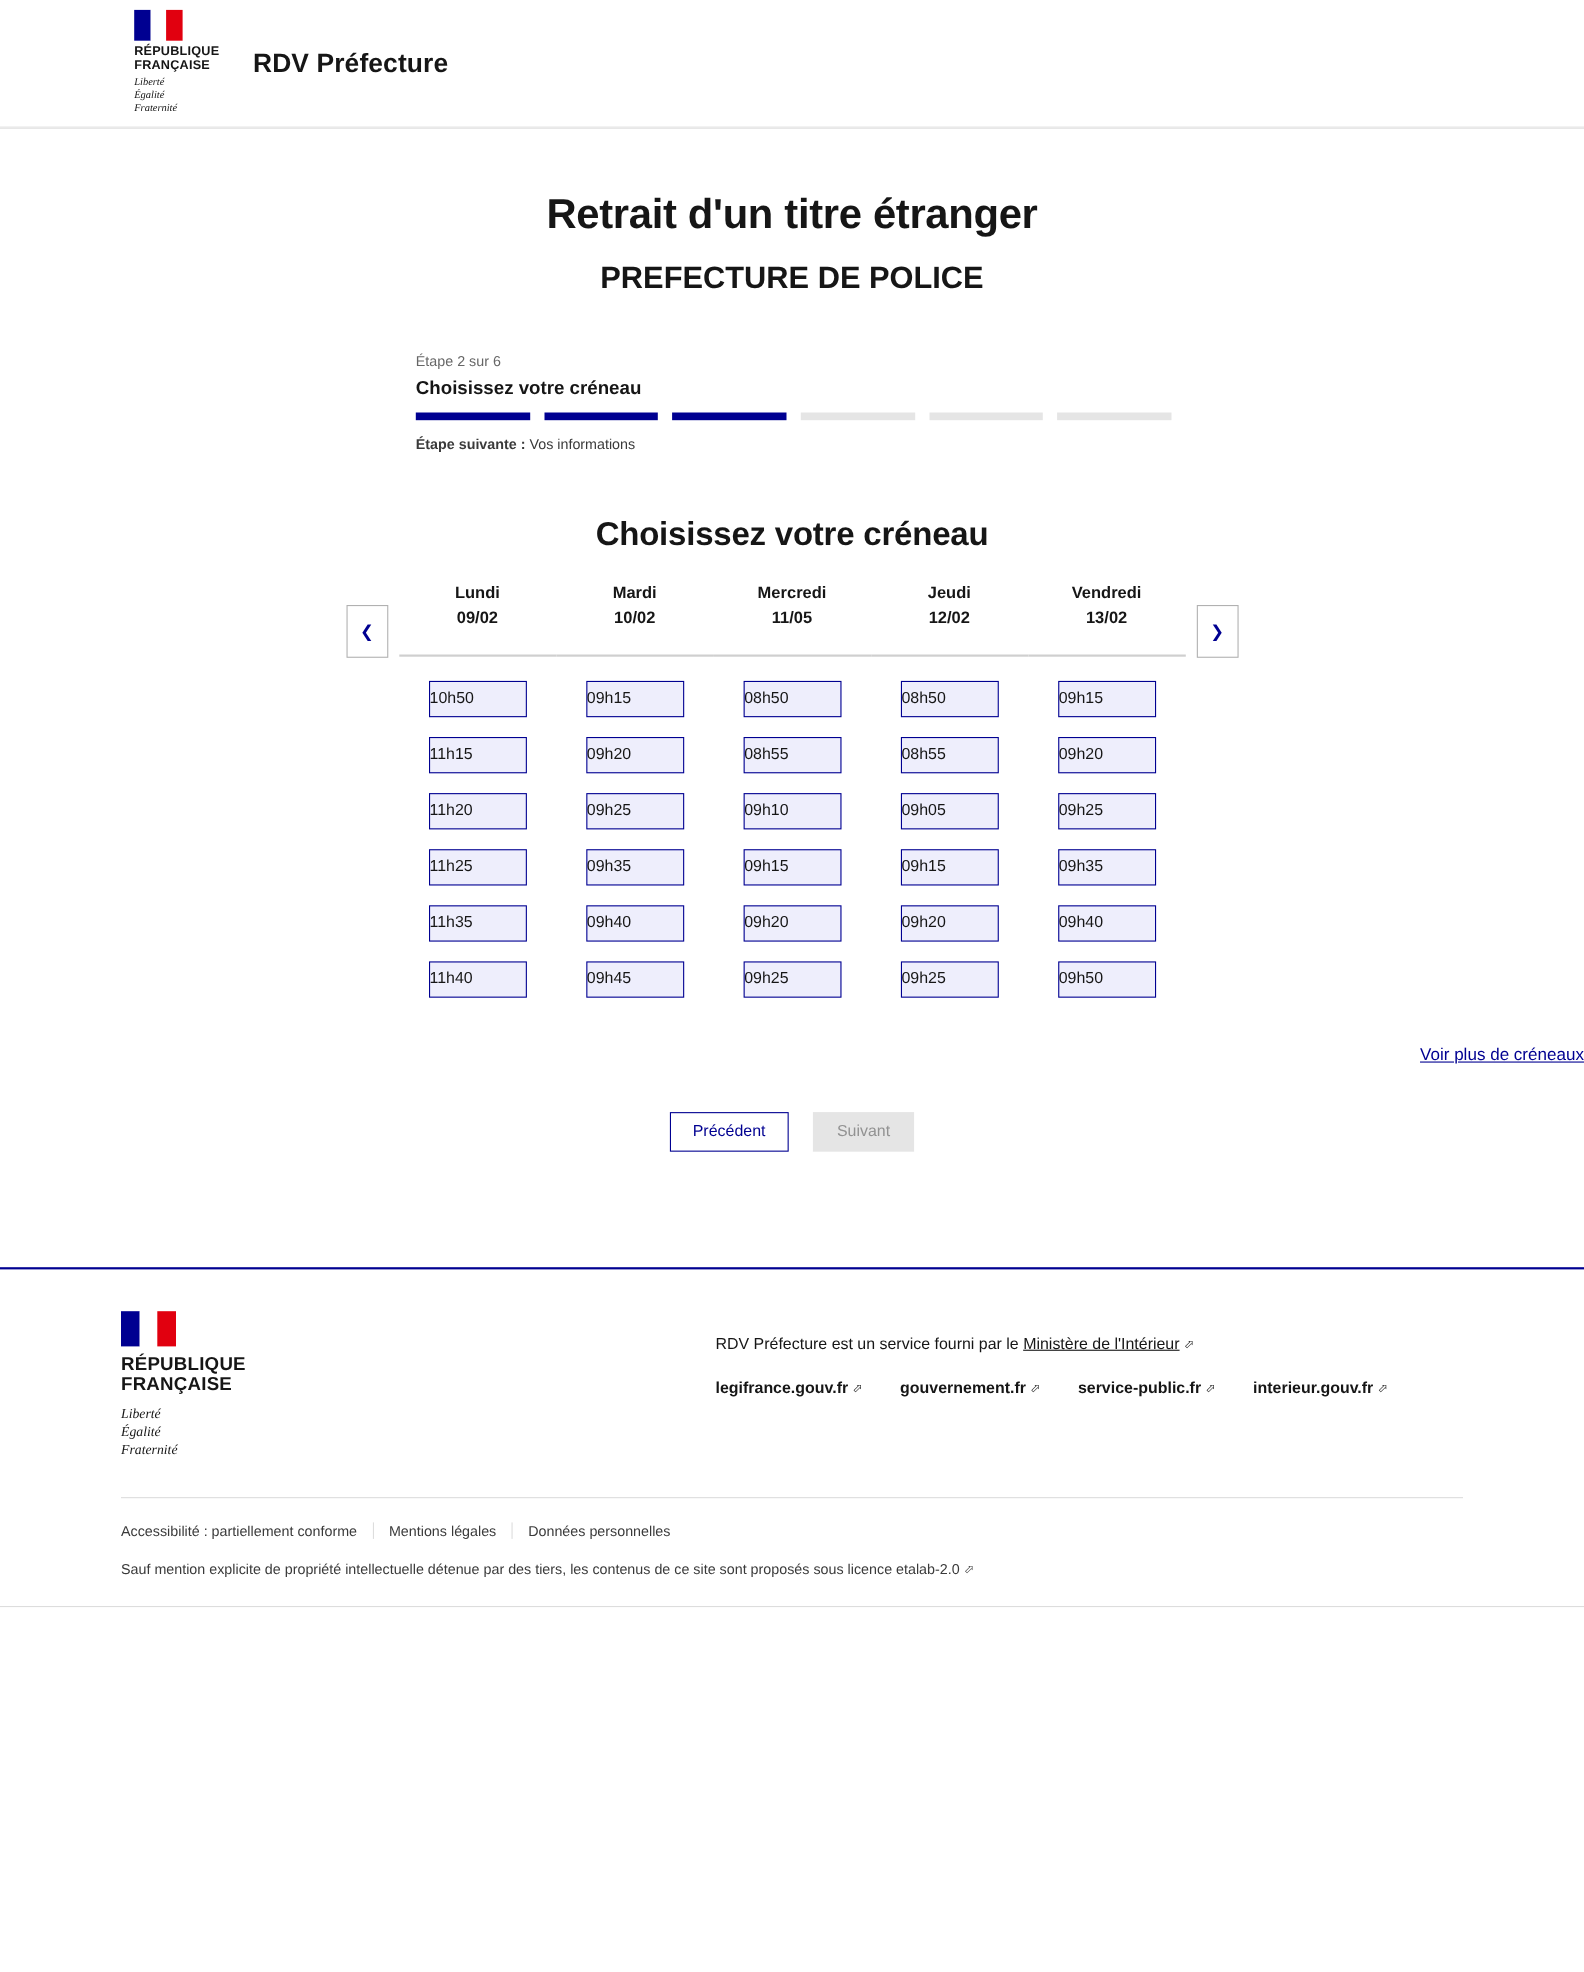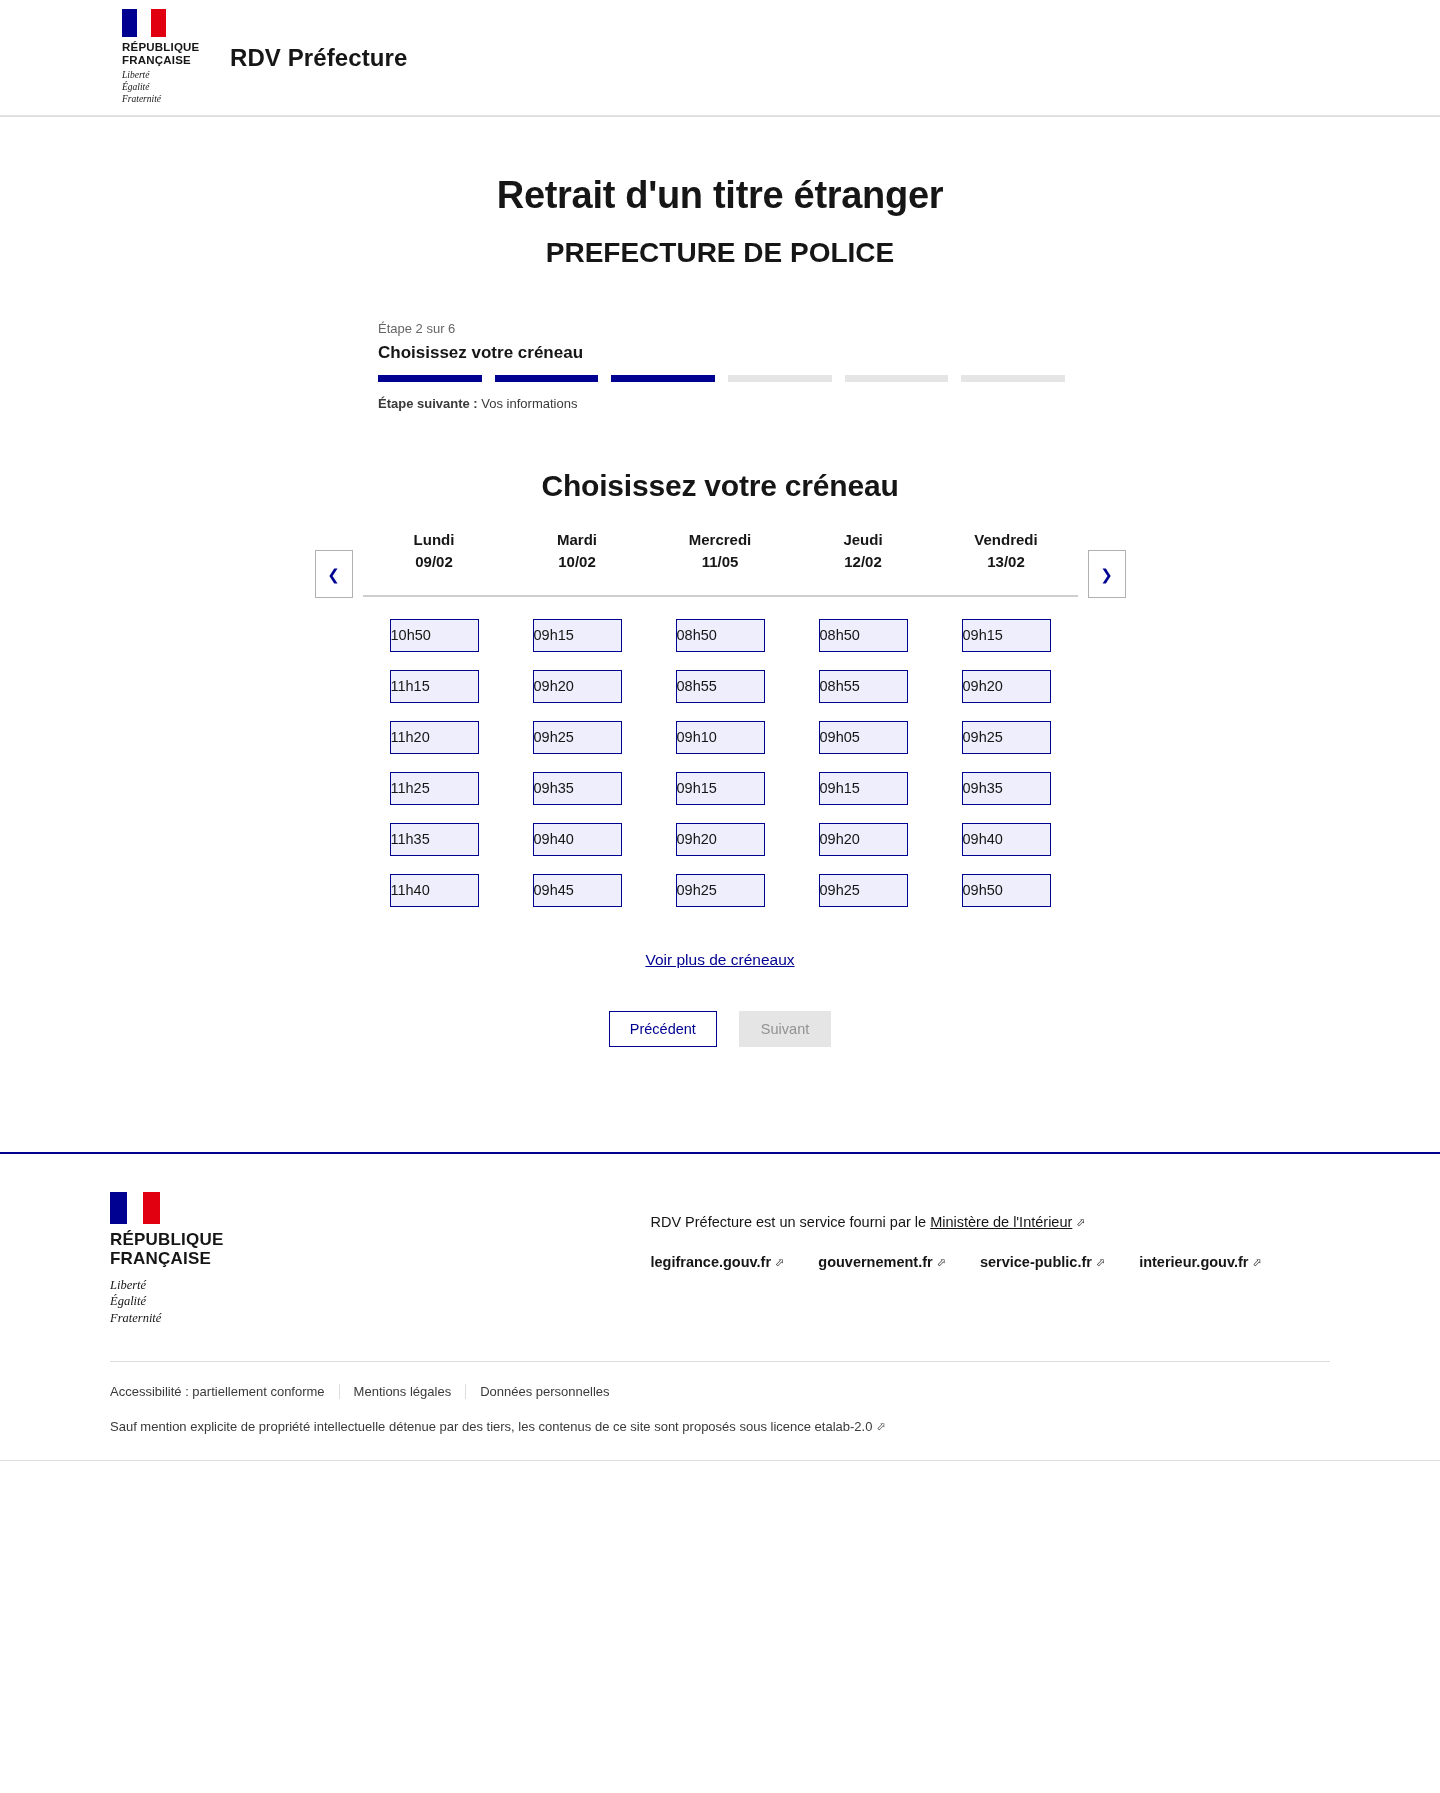--- a/index.html
+++ b/index.html
@@ -195,21 +195,21 @@
     color: #161616;
     font-size: 14.5px;
     margin-bottom: 18px;
     cursor: pointer;
     padding: 0;
     font-family: "Liberation Sans", sans-serif;
   }
 
   .more-link {
     display: block;
-    text-align: center;
+    text-align: right;
     margin-top: 26px;
     color: #000091;
     font-size: 15.5px;
     text-decoration: underline;
     cursor: pointer;
   }
 
   .actions {
     display: flex;
     justify-content: center;

